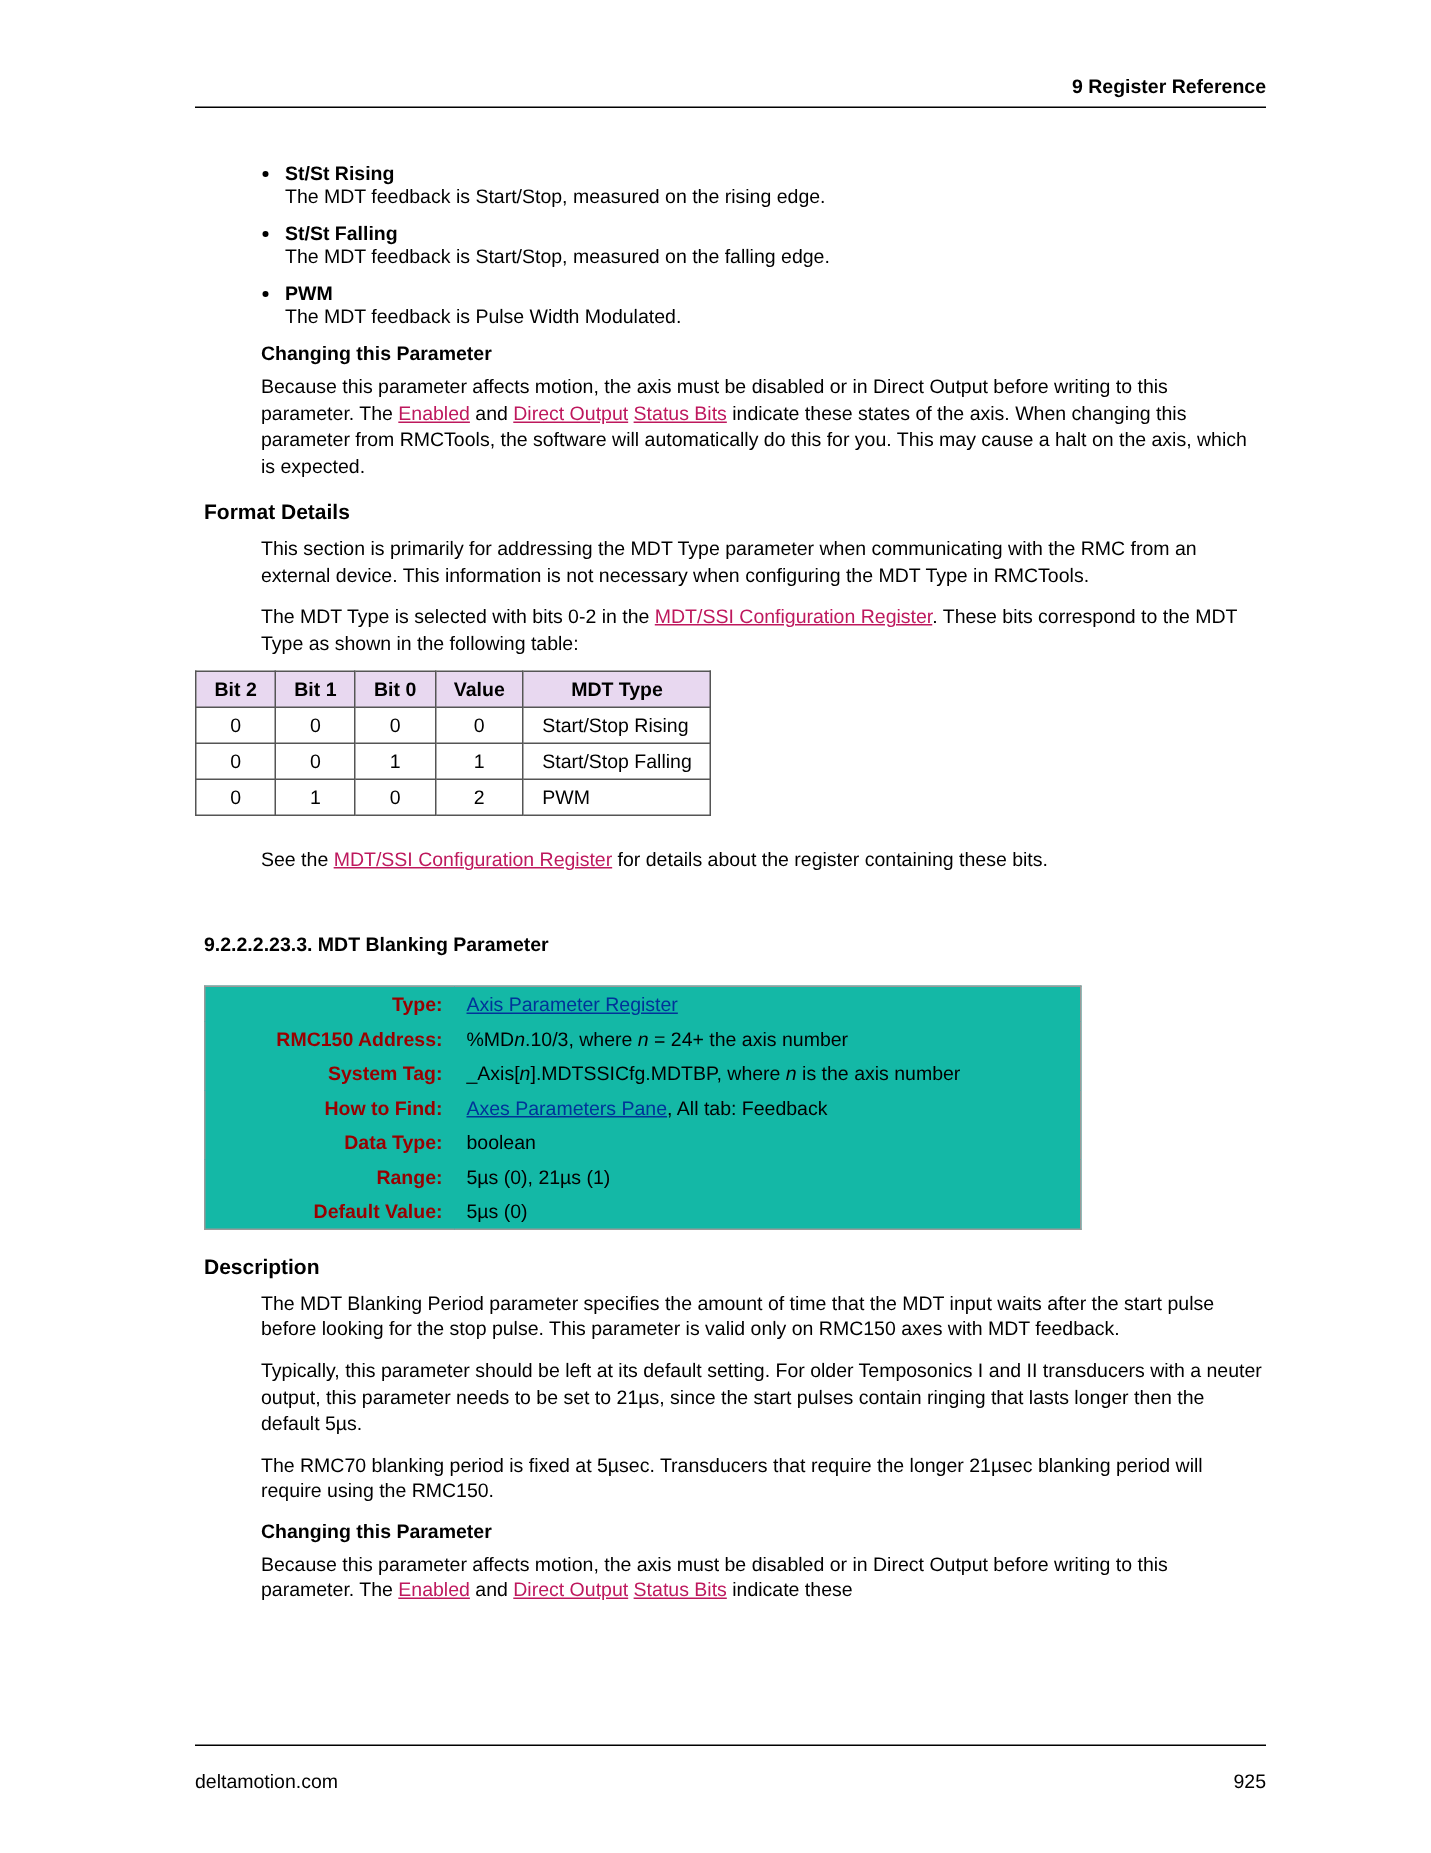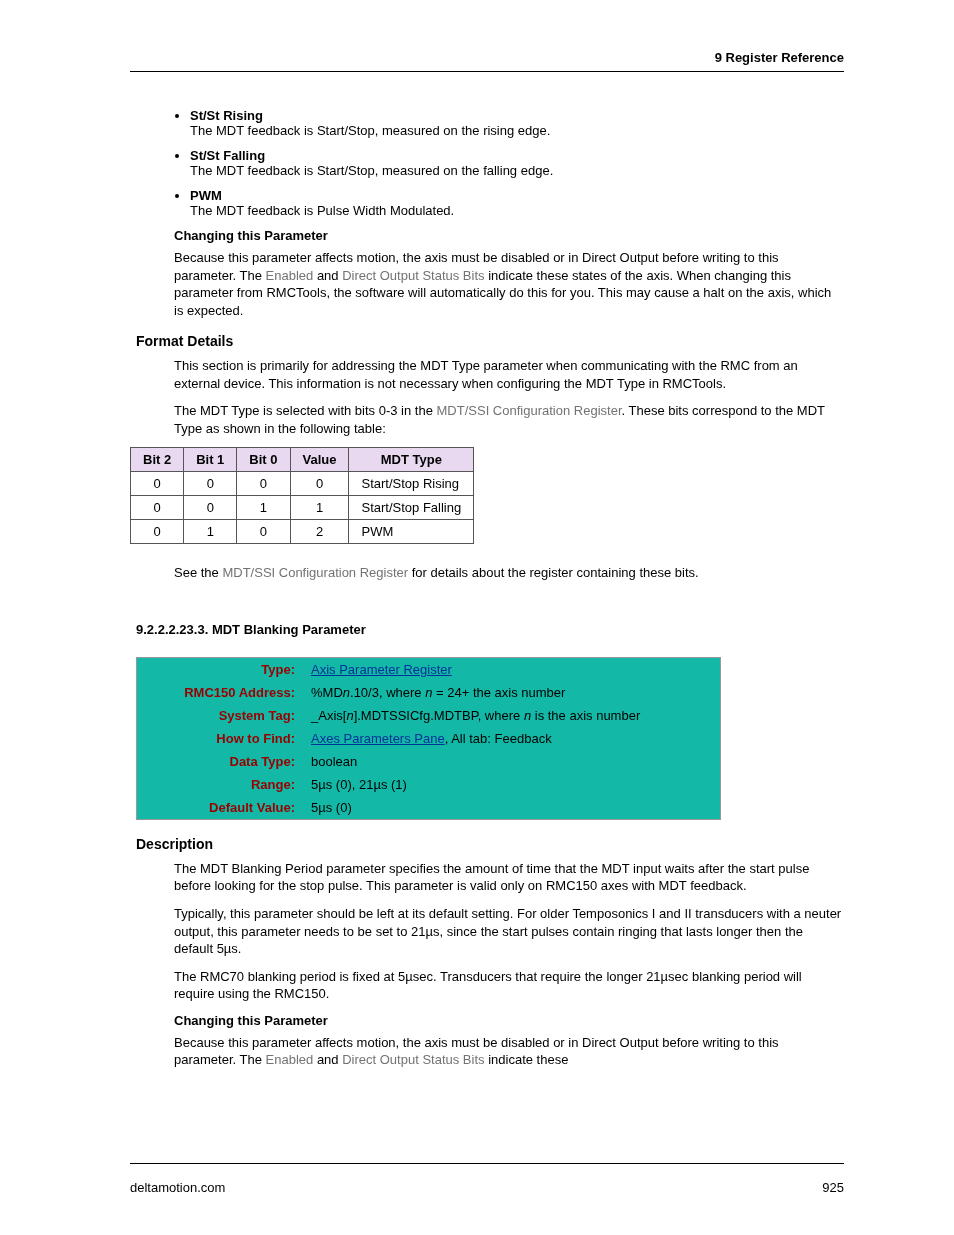--- a/index.html
+++ b/index.html
@@ -48,21 +48,21 @@
   h3.section {
     font-size: 14px;
     font-weight: bold;
     margin: 14px 0 8px 6px;
   }
   h4.section-num {
     font-size: 13px;
     font-weight: bold;
     margin: 40px 0 20px 6px;
   }
-  a.u { color: #737373; }
+  a.u { text-decoration: underline; color: #be185d; }
   a.u-blue { text-decoration: underline; color: #003399; }
   table.bits {
     border-collapse: collapse;
     margin-top: 6px;
     margin-bottom: 20px;
   }
   table.bits th, table.bits td {
     border: 1px solid #555;
     padding: 4px 12px;
     font-size: 13px;
@@ -128,21 +128,21 @@
   </ul>
 
   <div class="subhead-indent">Changing this Parameter</div>
   <div class="para-indent">
     <span>Because this parameter affects motion, the axis must be disabled or in Direct Output before writing to this parameter. The </span><a class="u">Enabled</a><span> and </span><a class="u">Direct Output</a><span> </span><a class="u">Status Bits</a><span> indicate these states of the axis. When changing this parameter from RMCTools, the software will automatically do this for you. This may cause a halt on the axis, which is expected.</span>
   </div>
 
   <h3 class="section">Format Details</h3>
   <div class="para-indent">This section is primarily for addressing the MDT Type parameter when communicating with the RMC from an external device. This information is not necessary when configuring the MDT Type in RMCTools.</div>
   <div class="para-indent">
-    <span>The MDT Type is selected with bits 0-3 in the </span><a class="u">MDT/SSI Configuration Register</a><span>. These bits correspond to the MDT Type as shown in the following table:</span>
+    <span>The MDT Type is selected with bits 0-2 in the </span><a class="u">MDT/SSI Configuration Register</a><span>. These bits correspond to the MDT Type as shown in the following table:</span>
   </div>
 
   <table class="bits">
     <tbody>
         <tr>
       <th>Bit 2</th>
       <th>Bit 1</th>
       <th>Bit 0</th>
       <th>Value</th>
       <th>MDT Type</th>

